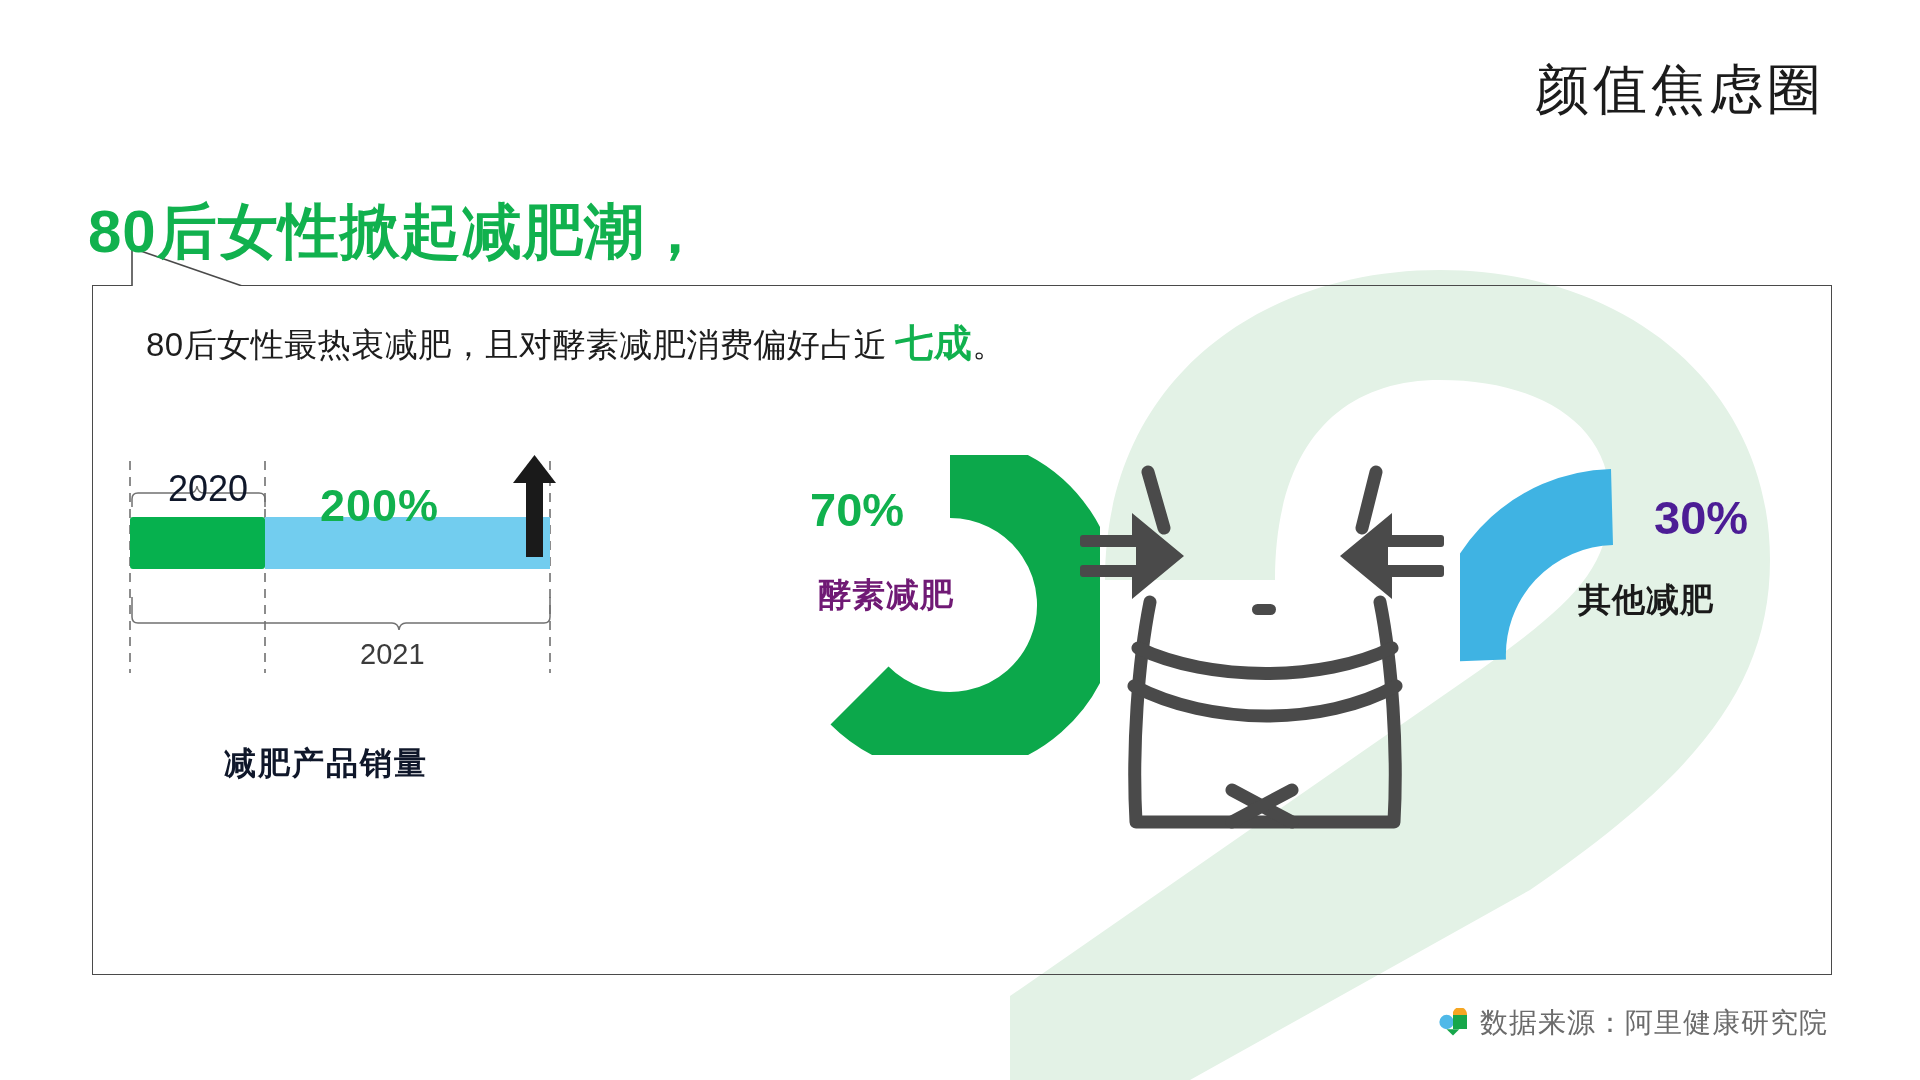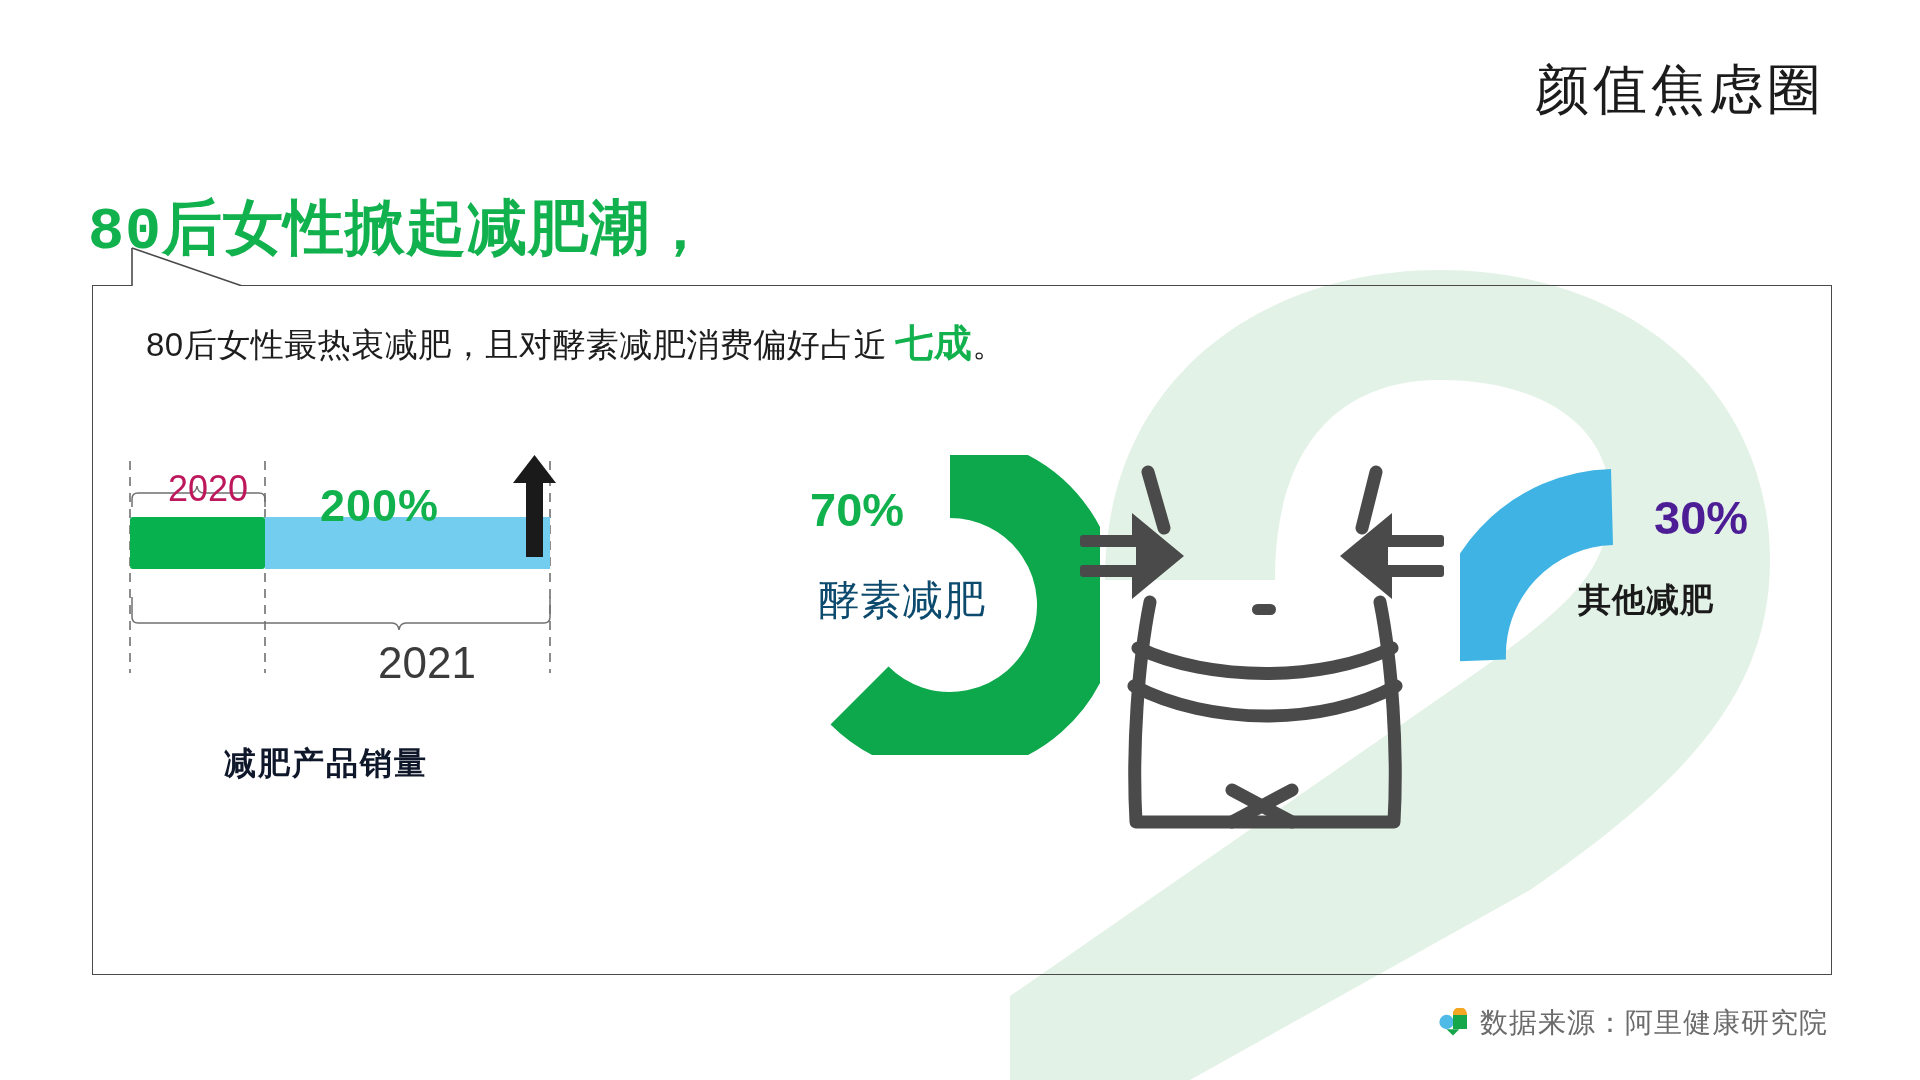--- a/index.html
+++ b/index.html
@@ -32,21 +32,21 @@
     left: 88px;
     top: 55px;
     z-index: 3;
     color: #11B14E;
     font-size: 60px;
     font-weight: bold;
     line-height: 1.18;
     letter-spacing: 1px;
     white-space: pre;
   }
-  .headline .hl-line { display: block; font-family: Liberation Mono, monospace; }
+  .headline .hl-line { display: block; }
 
   .section-tag {
     position: absolute;
     right: 95px;
     top: 54px;
     z-index: 3;
     font-size: 54px;
     color: #1b1b1b;
     letter-spacing: 4px;
     font-weight: 400;
@@ -97,28 +97,28 @@
     top: 455px;
     width: 460px;
     height: 250px;
     z-index: 4;
   }
   .bc-label-2020 {
     position: absolute;
     left: 168px;
     top: 468px;
     font-size: 36px;
-    color: #be185d;
+    color: #0f172a;
     z-index: 5;
   }
   .bc-label-2021 {
     position: absolute;
-    left: 378px;
+    left: 360px;
     top: 638px;
-    font-size: 44px;
+    font-size: 29px;
     color: #3b3b3b;
     z-index: 5;
   }
   .bc-growth {
     position: absolute;
     left: 320px;
     top: 480px;
     font-size: 45px;
     font-weight: bold;
     color: #11B14E;
@@ -159,23 +159,23 @@
     top: 482px;
     font-size: 47px;
     font-weight: bold;
     color: #11B14E;
     z-index: 5;
   }
   .lbl-left {
     position: absolute;
     left: 818px;
     top: 573px;
-    font-size: 41px;
-    font-weight: normal;
-    color: #0c4a6e;
+    font-size: 33px;
+    font-weight: bold;
+    color: #701a75;
     letter-spacing: 1px;
     z-index: 5;
   }
   .pct-right {
     position: absolute;
     left: 1654px;
     top: 490px;
     font-size: 47px;
     font-weight: bold;
     color: #4c1d95;

